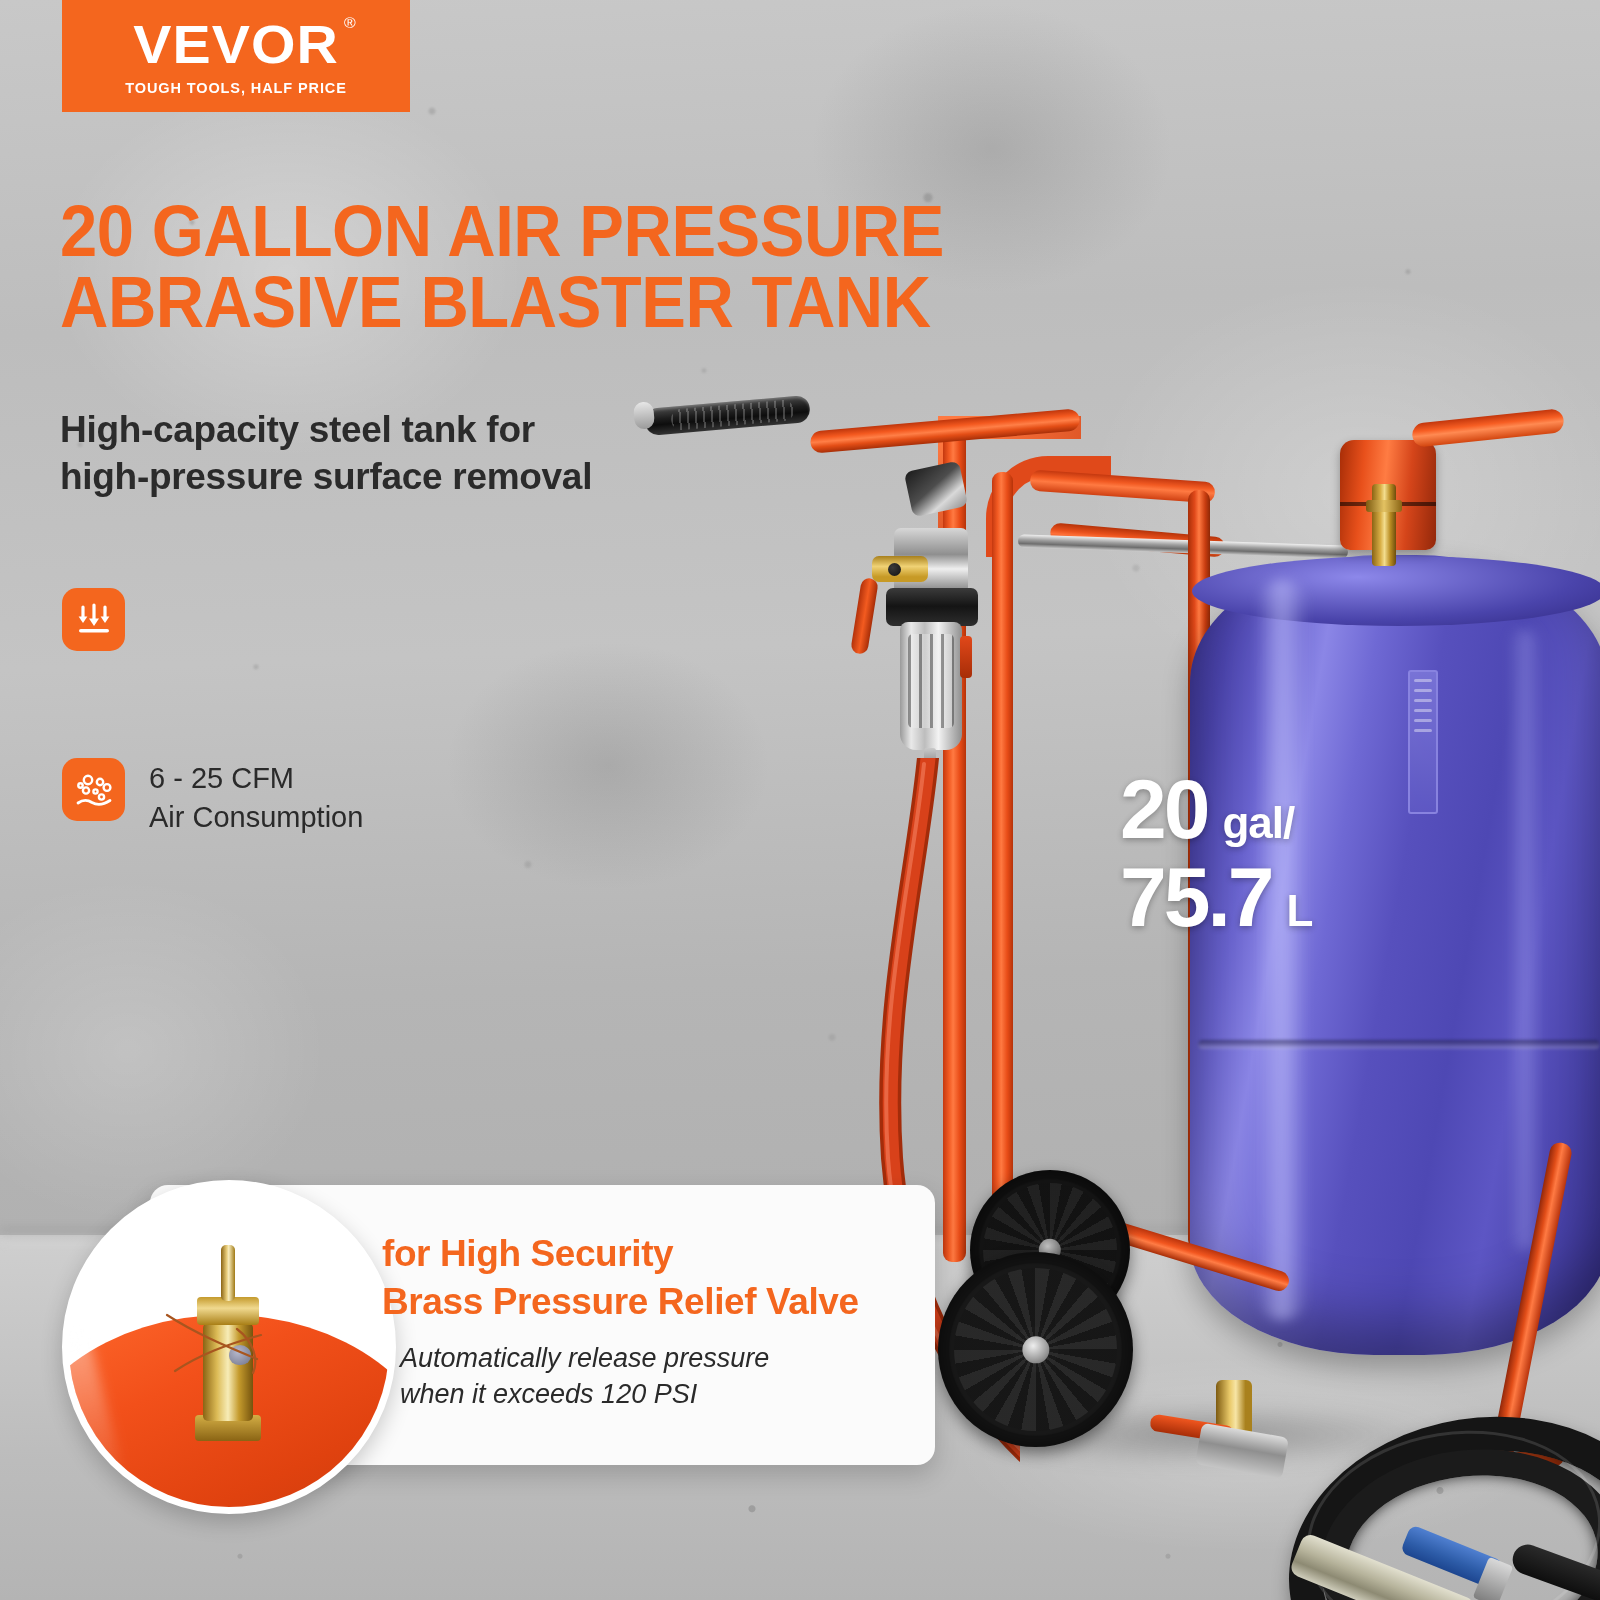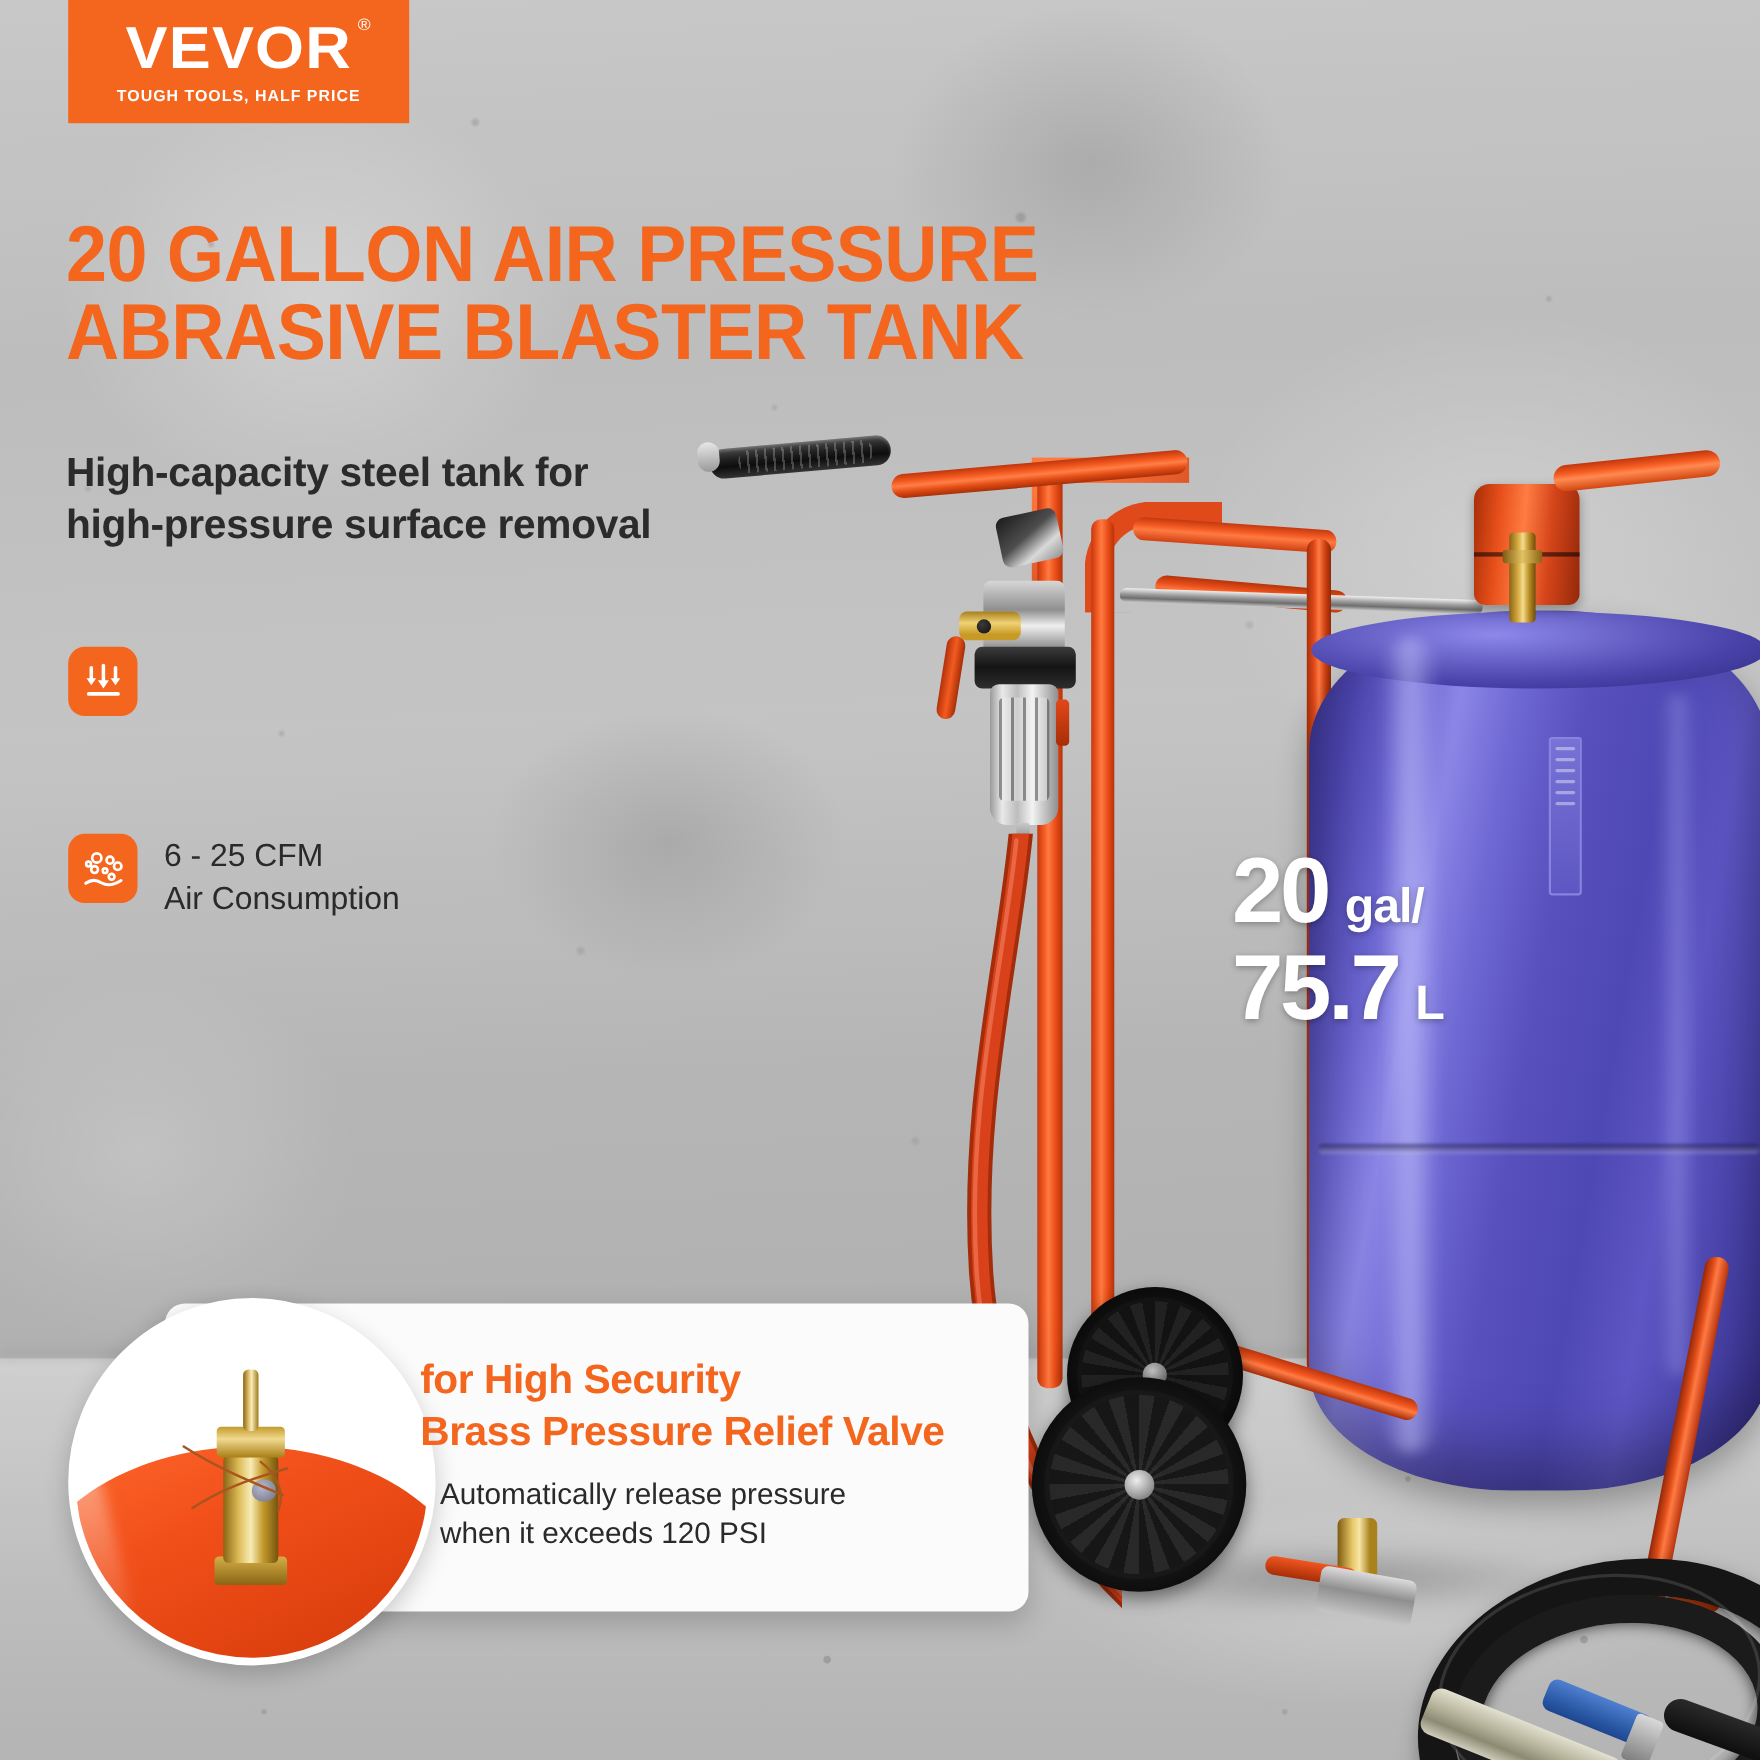--- a/index.html
+++ b/index.html
@@ -66,21 +66,21 @@
     opacity:.6;filter:blur(.7px);
   }
   .floor-seam{
     position:absolute;left:0;top:1228px;width:1600px;height:16px;
     background:linear-gradient(180deg,rgba(120,120,120,.35),rgba(255,255,255,.25));
     filter:blur(5px);
   }
 
   
   .logo-box{
-    position:absolute;left:62px;top:0;width:310px;height:112px;
+    position:absolute;left:62px;top:0;width:348px;height:112px;
     background:#F4661E;
     display:flex;flex-direction:column;align-items:center;justify-content:center;
   }
   .logo-word{
     position:relative;
     color:#fff;font-weight:bold;font-size:54px;letter-spacing:1px;
     line-height:1;font-family:"Liberation Sans", sans-serif;
     transform:scaleX(1.06);
   }
   .logo-reg{
@@ -483,21 +483,21 @@
   }
 
   .callout-title{
     position:absolute;left:382px;top:1230px;width:540px;
     color:#F4661E;font-weight:bold;font-size:37px;line-height:1.3;
     letter-spacing:-.4px;
   }
   .callout-title span{display:block;}
   .callout-sub{
     position:absolute;left:400px;top:1340px;width:520px;
-    color:#2a2a2a;font-size:27px;line-height:1.34;
+    color:#2a2a2a;font-size:27px;line-height:1.34;font-style:italic;
   }
   .callout-sub span{display:block;}
 </style>
 </head>
 <body>
 
 <div id="stage">
 
   <div class="bg-wall"></div>
   <div class="bg-floor"></div>

